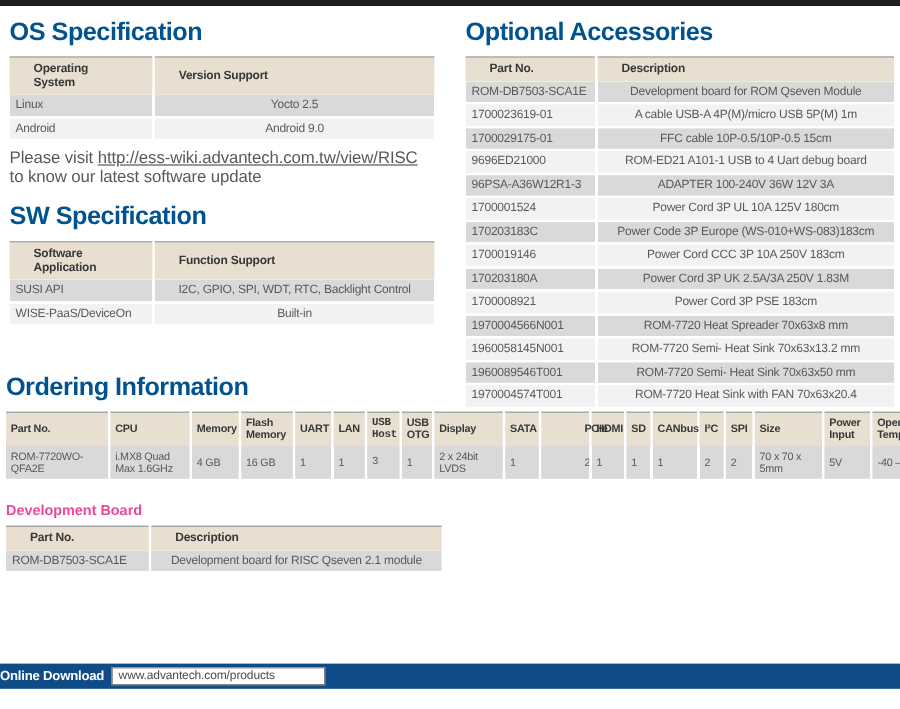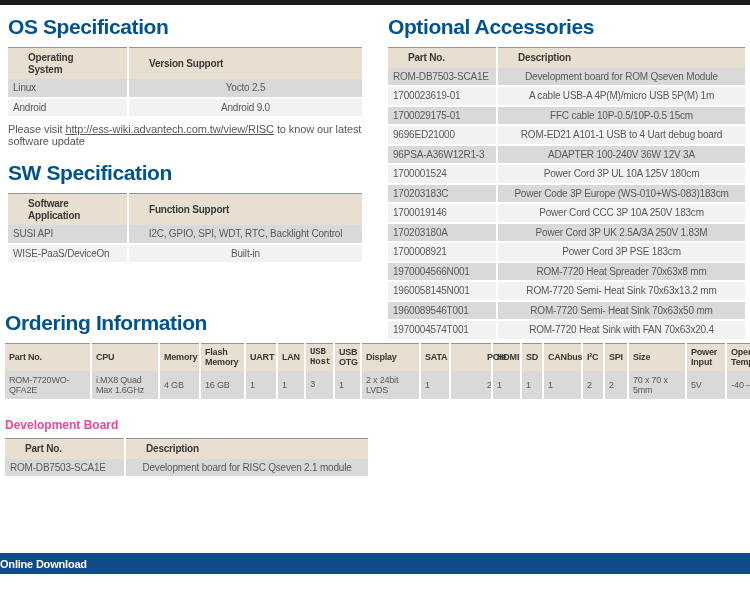--- a/index.html
+++ b/index.html
@@ -51,21 +51,21 @@
   .order .c0{width:86px;} .order .c1{width:68px;margin-top:35px;} .order .c2{width:41px;}
   .order .c3{width:45px;} .order .c4{width:32px;} .order .c5{width:28px;}
   .order .c6{width:29px;font-family:Liberation Mono, monospace;} .order .c7{width:27px;} .order .c8{width:59px;margin-left:40px;}
   .order .c9{width:30px;} .order .c10{width:30px;padding-left:36px;} .order .c11{width:29px;}
   .order .c12{width:22px;} .order .c13{width:39px;} .order .c14{width:22px;}
   .order .c15{width:24px;margin-top:12px;} .order .c16{width:58px;} .order .c17{width:40px;}
   .order .c18{width:53px;}
   .order th { font-size:9px; padding:3px 4px; }
   .order td { padding:4px 4px; }
 
-  .note { font-size:11px; color:#595959; margin-top:5px; letter-spacing:-0.1px; }
+  .note { font-size:14px; color:#595959; margin-top:5px; letter-spacing:-0.1px; }
   .note a, .note .lnk { color:#595959; text-decoration:underline; cursor:pointer; }
 
   #dev-section { }
 
   .footer-bar {
     position:absolute; left:0; top:553px; width:750px; height:21px;
     background:var(--footer_bar_blue, #0f4c87);
     display:flex; align-items:center; justify-content:flex-start;
     padding-right:37px;
   }
@@ -265,15 +265,16 @@
           <tr>
             <td class="c0">ROM-DB7503-SCA1E</td>
             <td class="c1">Development board for RISC Qseven 2.1 module</td>
           </tr>
         </tbody>
       </table>
   </div>
 
   <div class="footer-bar">
     <span class="footer-label">Online Download</span>
+    <span class="footer-url">www.advantech.com/products</span>
   </div>
 
 </div>
 
 </body></html>

